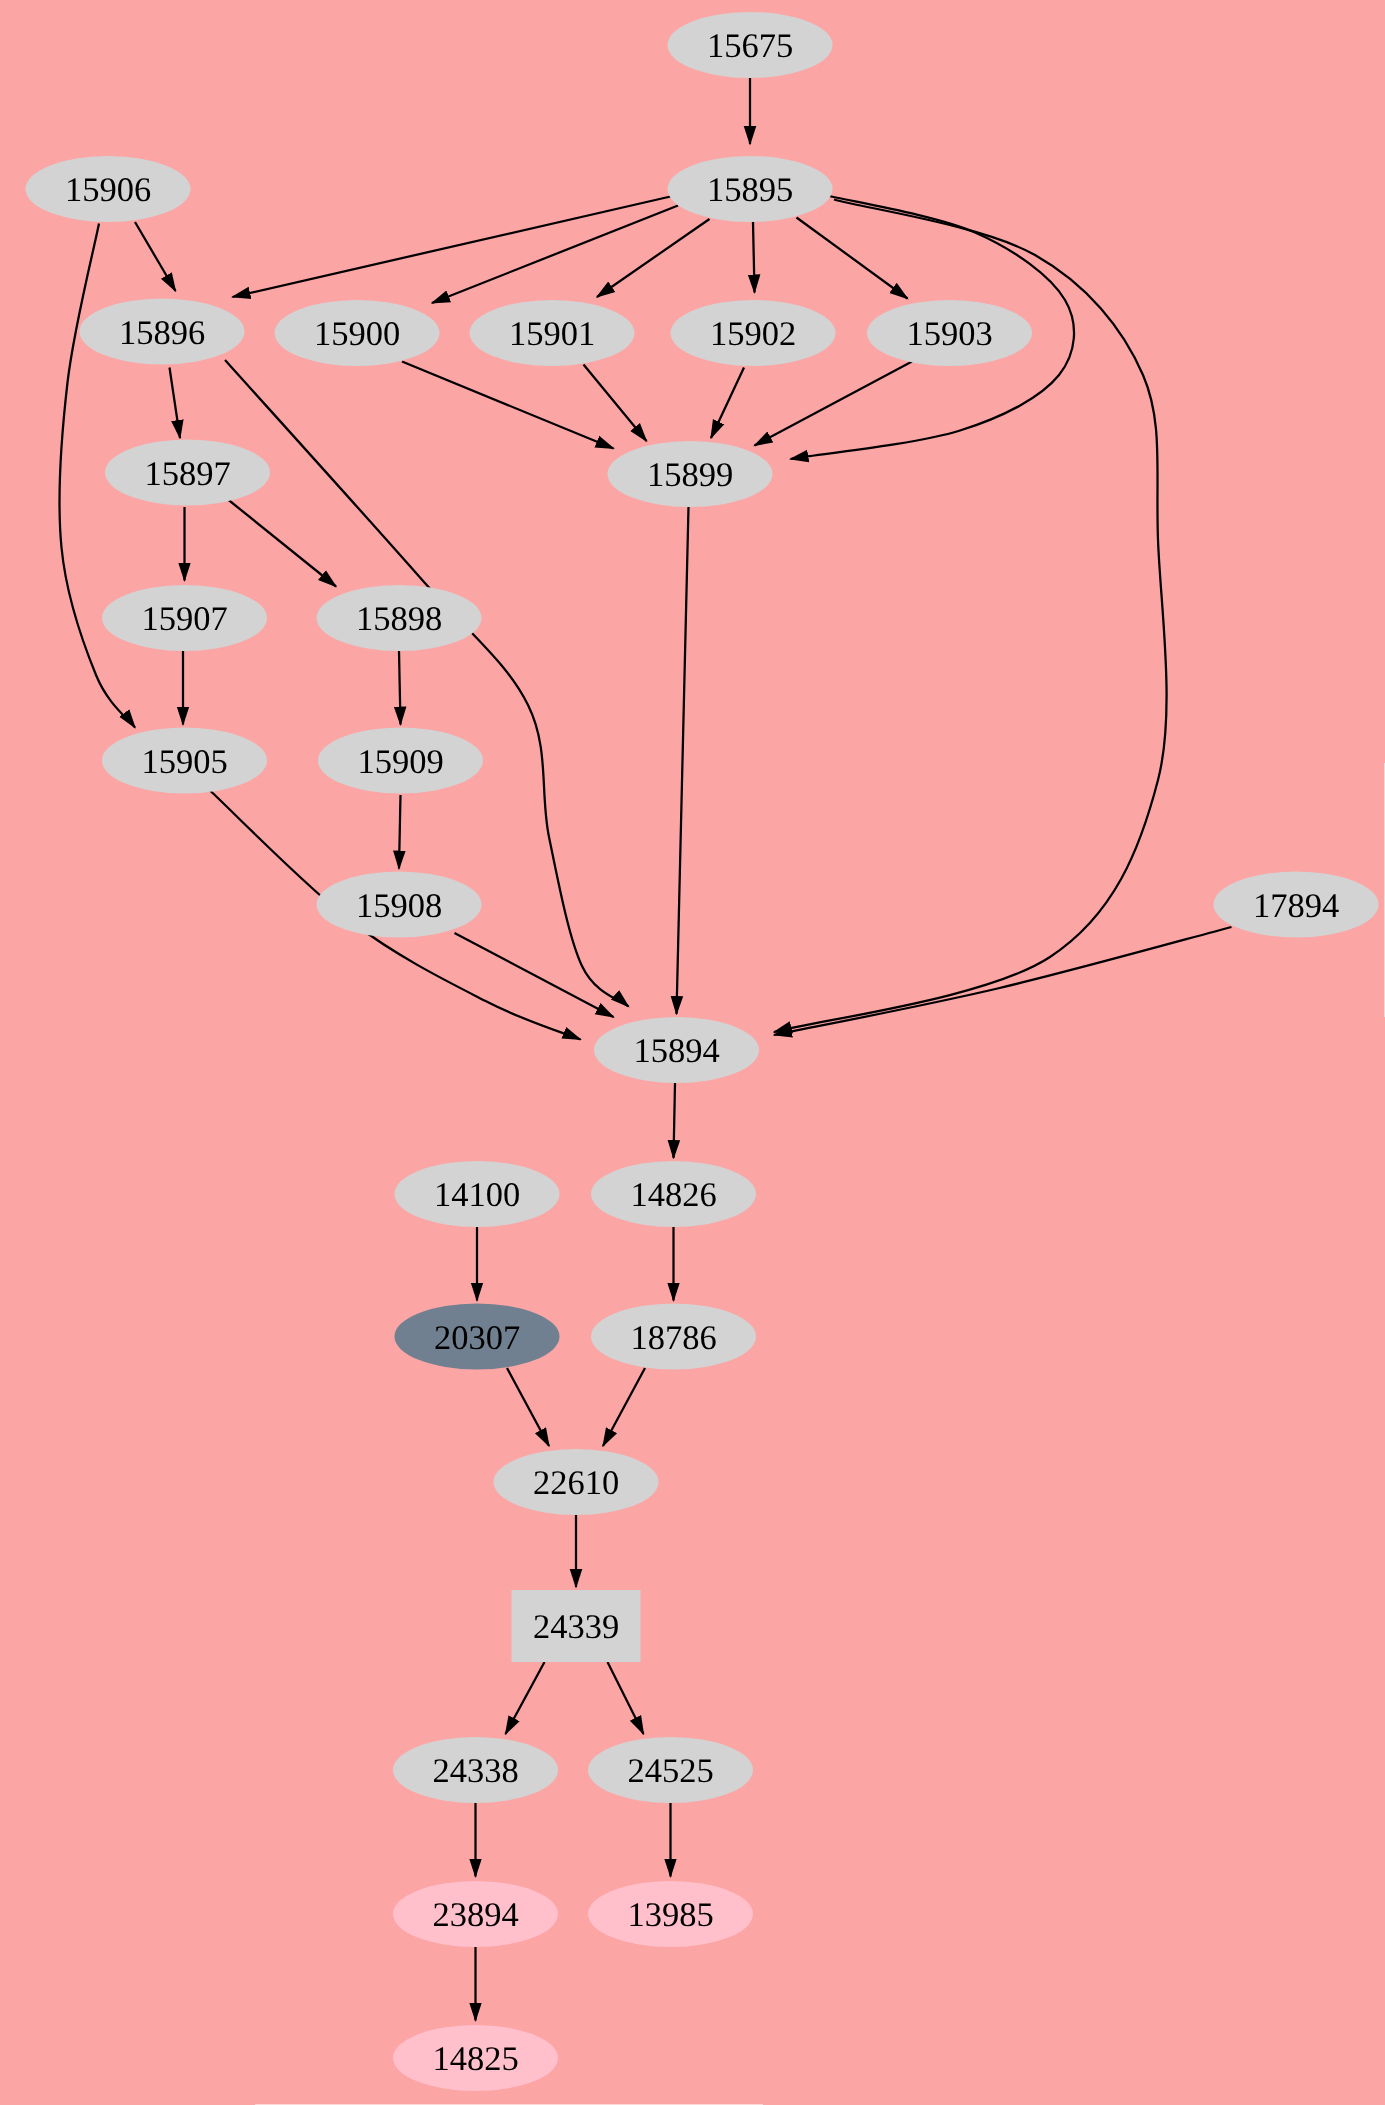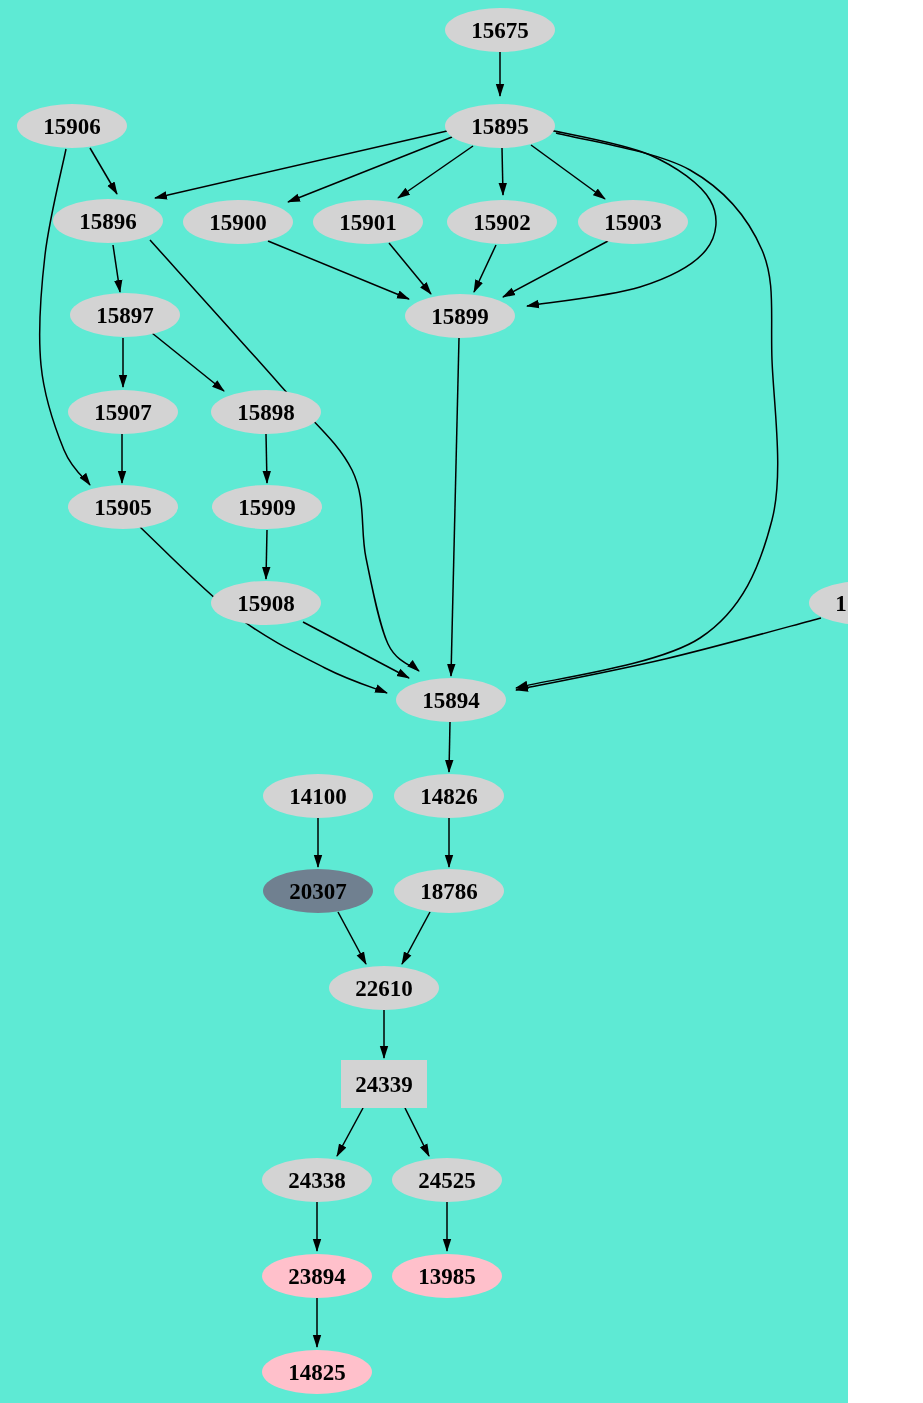--- a/index.html
+++ b/index.html
@@ -3,25 +3,24 @@
 <meta charset="utf-8">
 <style>
   html, body {
     margin: 0;
     padding: 0;
     background: #ffffff;
     font-family: "Liberation Serif", serif;
   }
   .canvas-wrap {
     position: relative;
-    width: 848px;
+    width: 923px;
     height: 1403px;
-    background: #5eead4;
+    background: #fca5a5;
     overflow: hidden;
-    font-weight: bold;
   }
   svg.graph {
     display: block;
     width: 923px;
     height: 1403px;
   }
   .edge {
     fill: none;
     stroke: #000000;
     stroke-width: 1.5;

